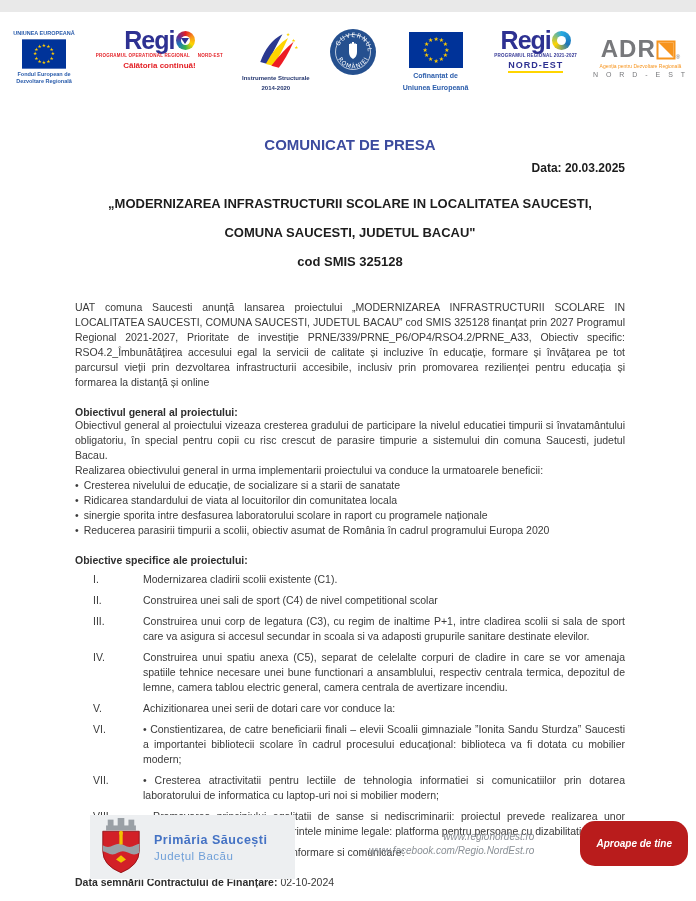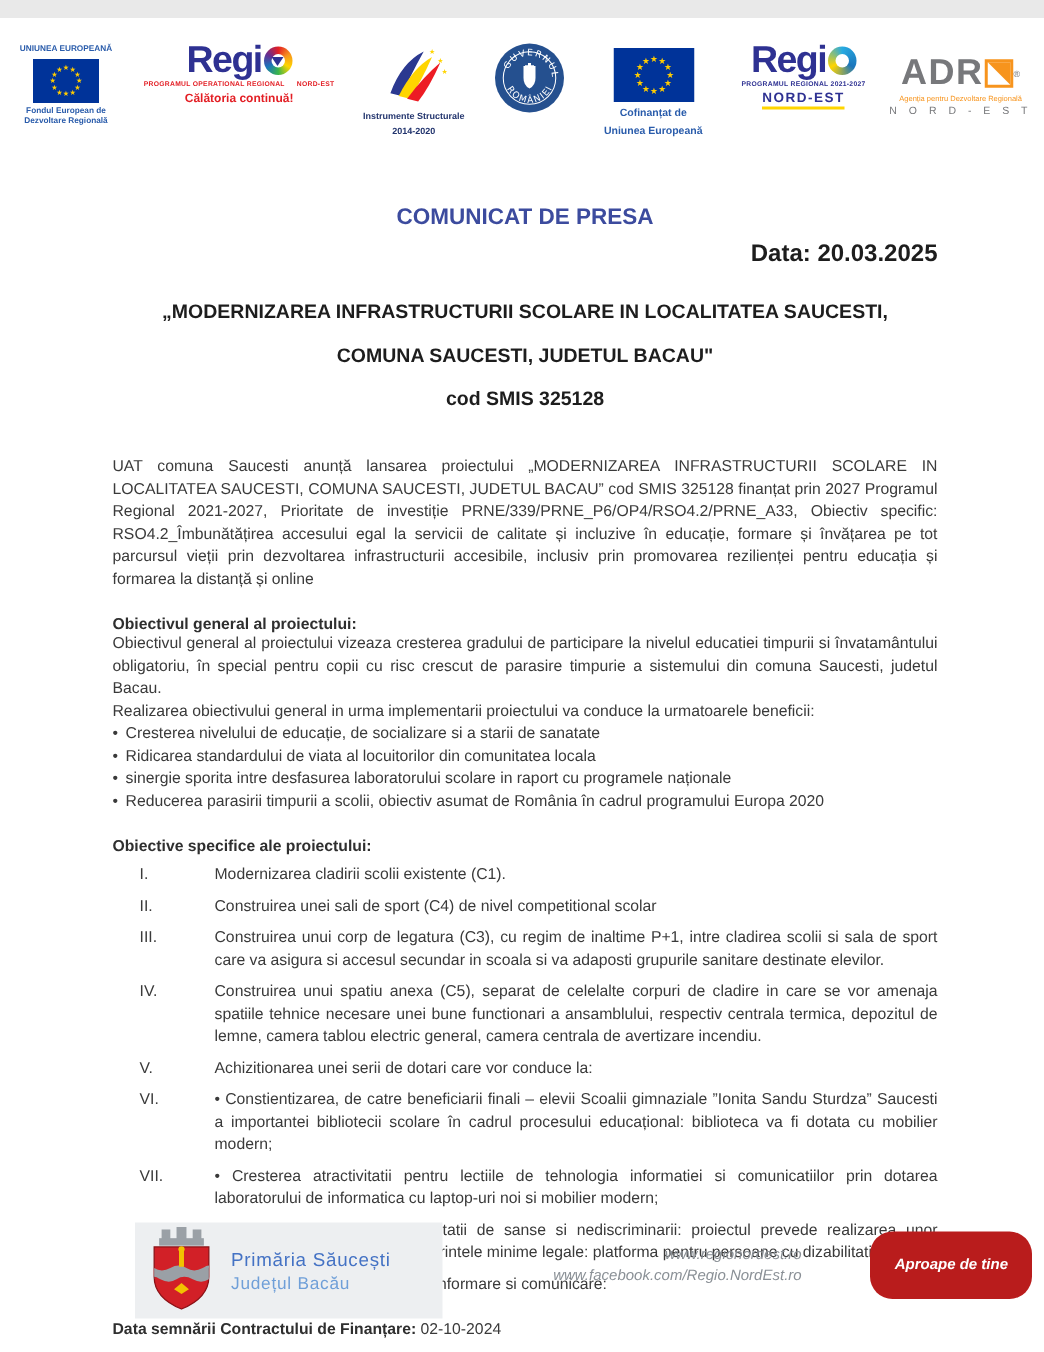--- a/index.html
+++ b/index.html
@@ -26,48 +26,48 @@
   .ring-teal{background:conic-gradient(#27aae1,#1b75bb,#ffd500,#27aae1);}
   .regio-subs{font-size:4.5px;color:#e31e24;font-weight:bold;letter-spacing:.2px;line-height:6px;
               display:flex;gap:8px;margin-top:1px;}
   .regio-tag{font-size:8px;color:#e31e24;font-weight:bold;margin-top:2px;}
   .regio-ne .regio-subs{color:#2e3192;}
   .regio-ne-region{font-size:9px;font-weight:800;color:#2e3192;letter-spacing:1px;
                    border-bottom:2px solid #ffd500;margin-top:1px;padding-bottom:1px;}
   .instr{width:74px;padding-top:2px;}
   .instr-cap{font-size:6px;font-weight:bold;color:#23356e;line-height:8px;margin-top:2px;}
   .adr{padding-top:10px;}
-  .adr-row{display:flex;align-items:center;}
+  .adr-row{display:flex;align-items:flex-end;}
   .adr-word{font-size:24px;font-weight:bold;color:#77787b;letter-spacing:1px;line-height:22px;}
   .adr-reg{font-size:6px;color:#77787b;margin-top:1px;}
   .adr-sub{font-size:5px;color:#f7941d;margin-top:3px;}
   .adr-region{font-size:7px;color:#77787b;letter-spacing:3px;margin-top:2px;}
 
   
   .content{margin:0 71px 0 75px;}
   .doc-heading{margin-top:22px;text-align:center;font-size:15px;font-weight:bold;color:#3c4b9e;}
-  .doc-date{margin-top:8px;text-align:right;font-size:16px;font-weight:bold;color:#1d1d1d;}
+  .doc-date{margin-top:8px;text-align:right;font-size:12px;font-weight:bold;color:#1d1d1d;}
   .doc-title{margin-top:14px;text-align:center;font-size:13px;font-weight:bold;color:#1d1d1d;line-height:29px;}
   .intro{margin-top:24px;font-size:10.5px;line-height:15px;text-align:justify;}
   .sec-heading{margin-top:16px;font-size:10.5px;font-weight:bold;color:#2f2f2f;}
   .para{font-size:10.5px;line-height:15px;text-align:justify;}
   .bullet-row{display:flex;font-size:10.5px;line-height:15px;}
   .bullet-row::before{content:'•';margin-right:5px;}
   .obj-list{margin-top:2px;}
   .obj-row{display:flex;font-size:10.5px;line-height:15px;margin-top:6px;}
   .obj-num{flex:0 0 50px;margin-left:18px;}
   .obj-text{flex:1;text-align:justify;}
   .facts{margin-top:14px;font-size:10.5px;line-height:17px;}
   .fact-label{font-weight:bold;color:#2f2f2f;}
 
   
   .footer{position:absolute;left:90px;right:8px;top:803px;display:flex;align-items:flex-start;}
   .primaria-box{width:205px;height:64px;background:#edeff1;display:flex;align-items:center;padding:2px 6px;box-sizing:border-box;}
   .primaria-text{margin-left:8px;}
-  .primaria-l1{font-size:12.5px;font-weight:normal;color:#4472c4;letter-spacing:.5px;}
+  .primaria-l1{font-size:12.5px;font-weight:bold;color:#4472c4;letter-spacing:.5px;}
   .primaria-l2{font-size:11.5px;color:#6f9fd8;margin-top:3px;letter-spacing:.5px;}
   .footer-right{margin-left:auto;display:flex;align-items:center;padding-top:6px;gap:36px;}
   .links{text-align:right;font-size:10px;font-style:italic;color:#8a9096;line-height:14px;}
   .badge{margin-left:10px;background:#b91c1c;color:#ffffff;font-weight:bold;font-style:italic;
          font-size:10px;padding:17px 16px;border-radius:15px;white-space:nowrap;}
 </style>
 </head>
 <body>
 
 <div class="page">

